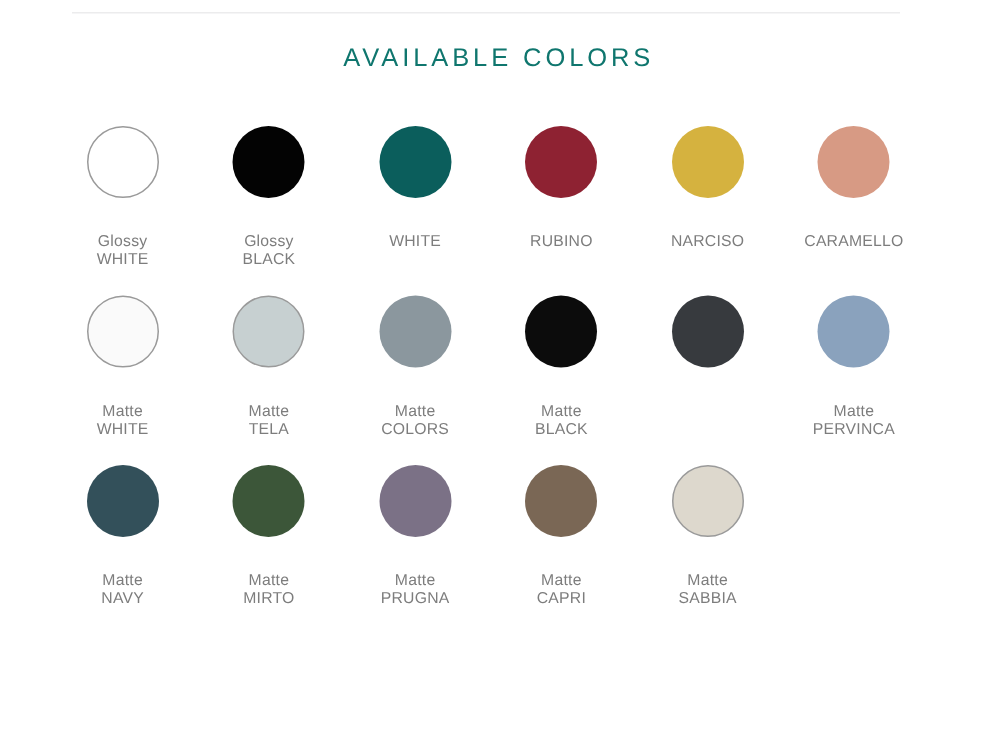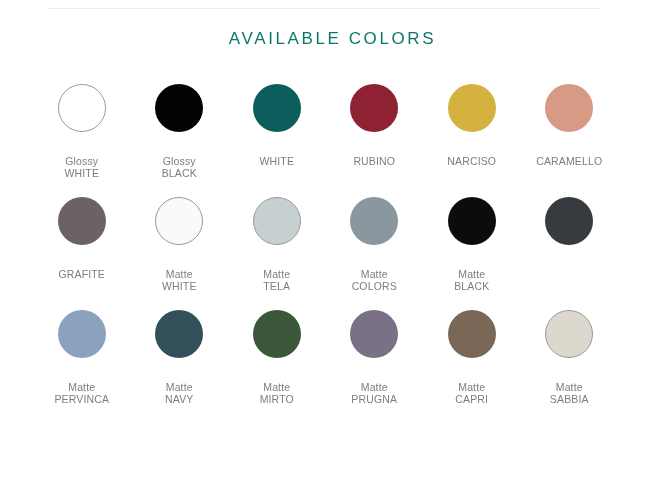--- a/index.html
+++ b/index.html
@@ -134,26 +134,20 @@
           <span class="label-name">NARCISO</span>
         </div>
       </div>
       <div class="swatch-cell">
         <div class="swatch-dot" style="background: rgb(215, 154, 132);"></div>
         <div class="swatch-label">
           <span class="label-name">CARAMELLO</span>
         </div>
       </div>
       <div class="swatch-cell">
-        <div class="swatch-dot" style="background: rgb(108, 98, 99);"></div>
-        <div class="swatch-label">
-          <span class="label-name">GRAFITE</span>
-        </div>
-      </div>
-      <div class="swatch-cell">
         <div class="swatch-dot outlined" style="background: rgb(250, 250, 250); border: 1px solid rgb(154, 154, 154);"></div>
         <div class="swatch-label">
           <span class="label-modifier">Matte</span>
           <span class="label-name">WHITE</span>
         </div>
       </div>
       <div class="swatch-cell">
         <div class="swatch-dot outlined" style="background: rgb(199, 208, 209); border: 1px solid rgb(154, 154, 154);"></div>
         <div class="swatch-label">
           <span class="label-modifier">Matte</span>

